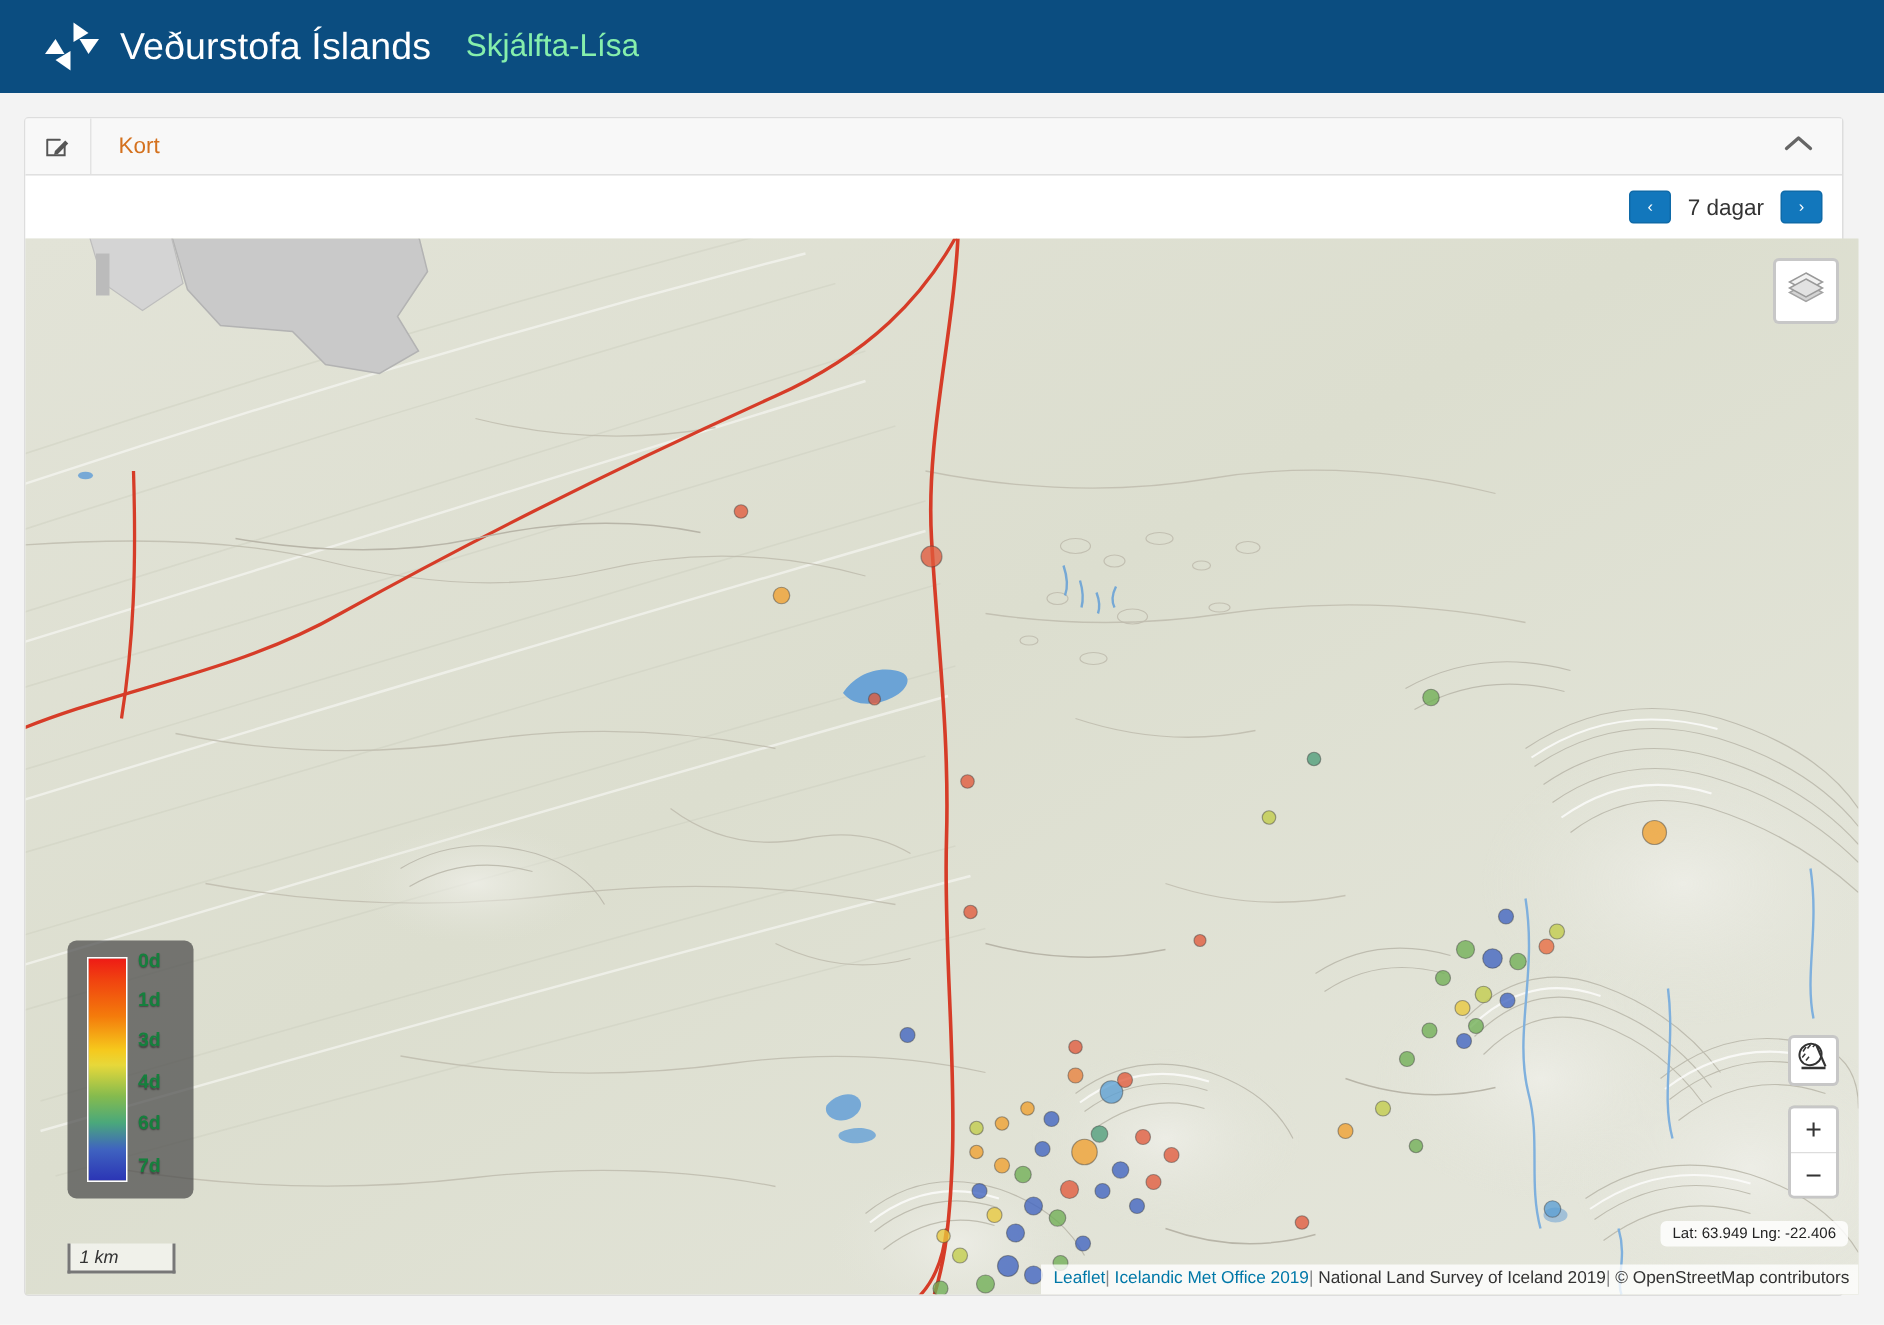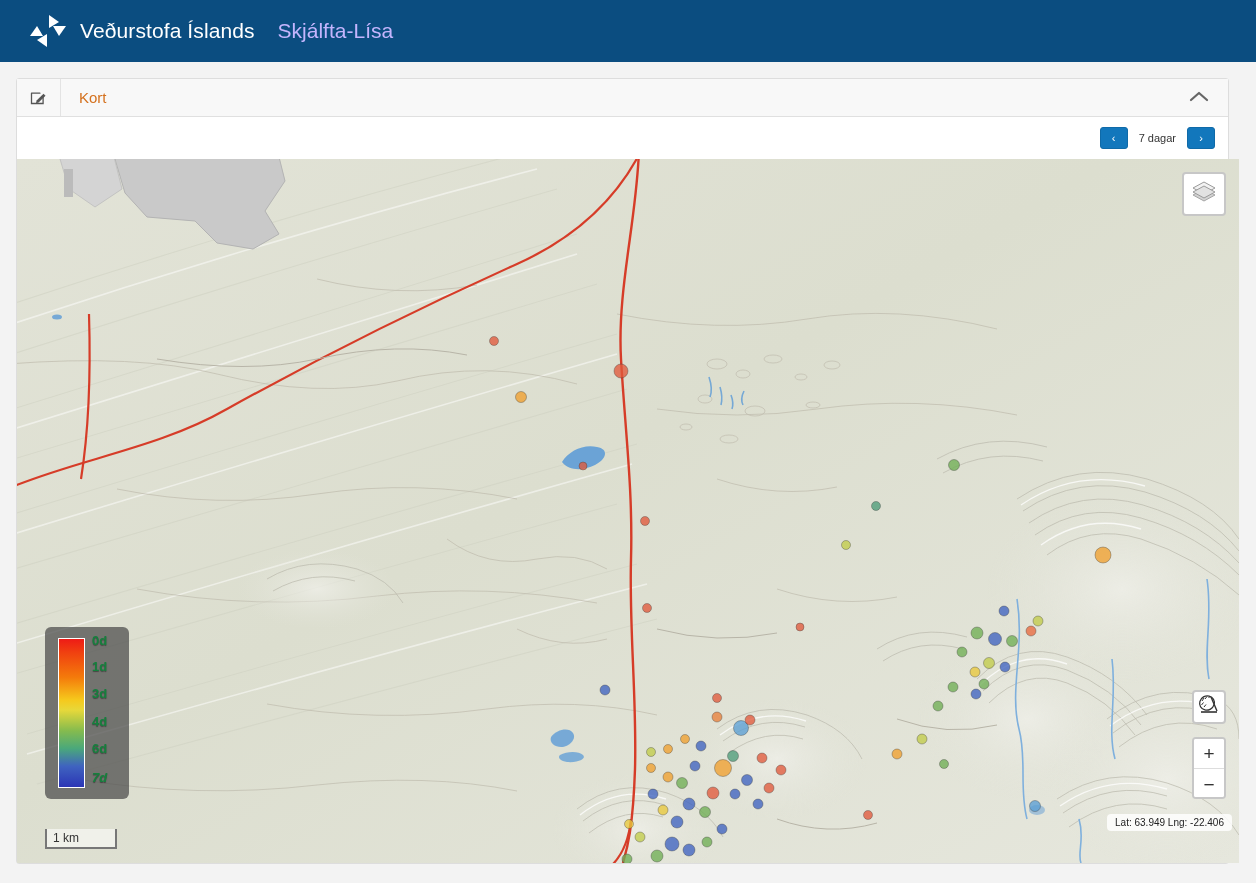--- a/index.html
+++ b/index.html
@@ -25,27 +25,27 @@
     text-decoration: none;
   }
   #logo-mark {
     width: 40px; height: 36px;
     position: relative;
     flex: none;
   }
   #logo-mark svg { display: block; }
   #brand-text {
     color: #ffffff;
-    font-size: 21px;
+    font-size: 25px;
     margin-left: 12px;
     letter-spacing: .1px;
     white-space: nowrap;
   }
   #app-title {
-    color: #c4b5fd;
+    color: #86efac;
     font-size: 21px;
     margin-left: 23px;
     white-space: nowrap;
   }
 
   
   #page {
     position: absolute; left: 0; top: 62px;
     width: 1256px; height: 821px;
     background: #f3f3f3;
@@ -97,21 +97,21 @@
     background: #1277bc;
     border: 1px solid #0f6aa8;
     border-radius: 3px;
     color: #ffffff;
     font-size: 11px;
     display: flex; align-items: center; justify-content: center;
     cursor: pointer;
     line-height: 1;
   }
   #period-label {
-    font-size: 11px;
+    font-size: 15px;
     color: #333333;
     margin: 0 11px;
     white-space: nowrap;
   }
 
   
   #map {
     position: relative;
     width: 1222px;
     height: 704px;
@@ -208,20 +208,21 @@
     position: absolute;
     left: 28px; bottom: 14px;
     min-width: 72px;
     border: 2px solid #777777;
     border-top: none;
     background: rgba(255,255,255,.55);
     color: #333333;
     font-size: 12px;
     padding: 2px 6px 1px 6px;
     line-height: 1.25;
+    font-style: italic;
   }
 
   
   #coord-readout {
     position: absolute;
     right: 7px; bottom: 32px;
     background: rgba(255,255,255,.82);
     border-radius: 4px;
     padding: 3px 8px;
     font-size: 10px;
@@ -559,24 +560,30 @@
       </div>
 
       <div id="legend">
         <div id="legend-bar"></div>
         <div id="legend-labels">
             <div class="legend-label" style="top: 2%;">0d</div>
             <div class="legend-label" style="top: 19%;">1d</div>
             <div class="legend-label" style="top: 37%; text-align: center;">3d</div>
             <div class="legend-label" style="top: 55%;">4d</div>
             <div class="legend-label" style="top: 73%;">6d</div>
-            <div class="legend-label" style="top: 92%; font-style: italic;">7d</div>
+            <div class="legend-label" style="top: 92%;">7d</div>
           </div>
       </div>
 
       <div id="scale-bar">1 km</div>
 
       <div id="coord-readout">Lat: 63.949 Lng: -22.406</div>
 
+      <div id="attribution">
+        <a>Leaflet</a><span class="sep">|</span>
+        <a>Icelandic Met Office 2019</a><span class="sep">|</span>
+        <span>National Land Survey of Iceland 2019</span><span class="sep">|</span>
+        <span>© OpenStreetMap contributors</span>
+      </div>
 
     </div>
   </div>
 </div>
 
 </body></html>

